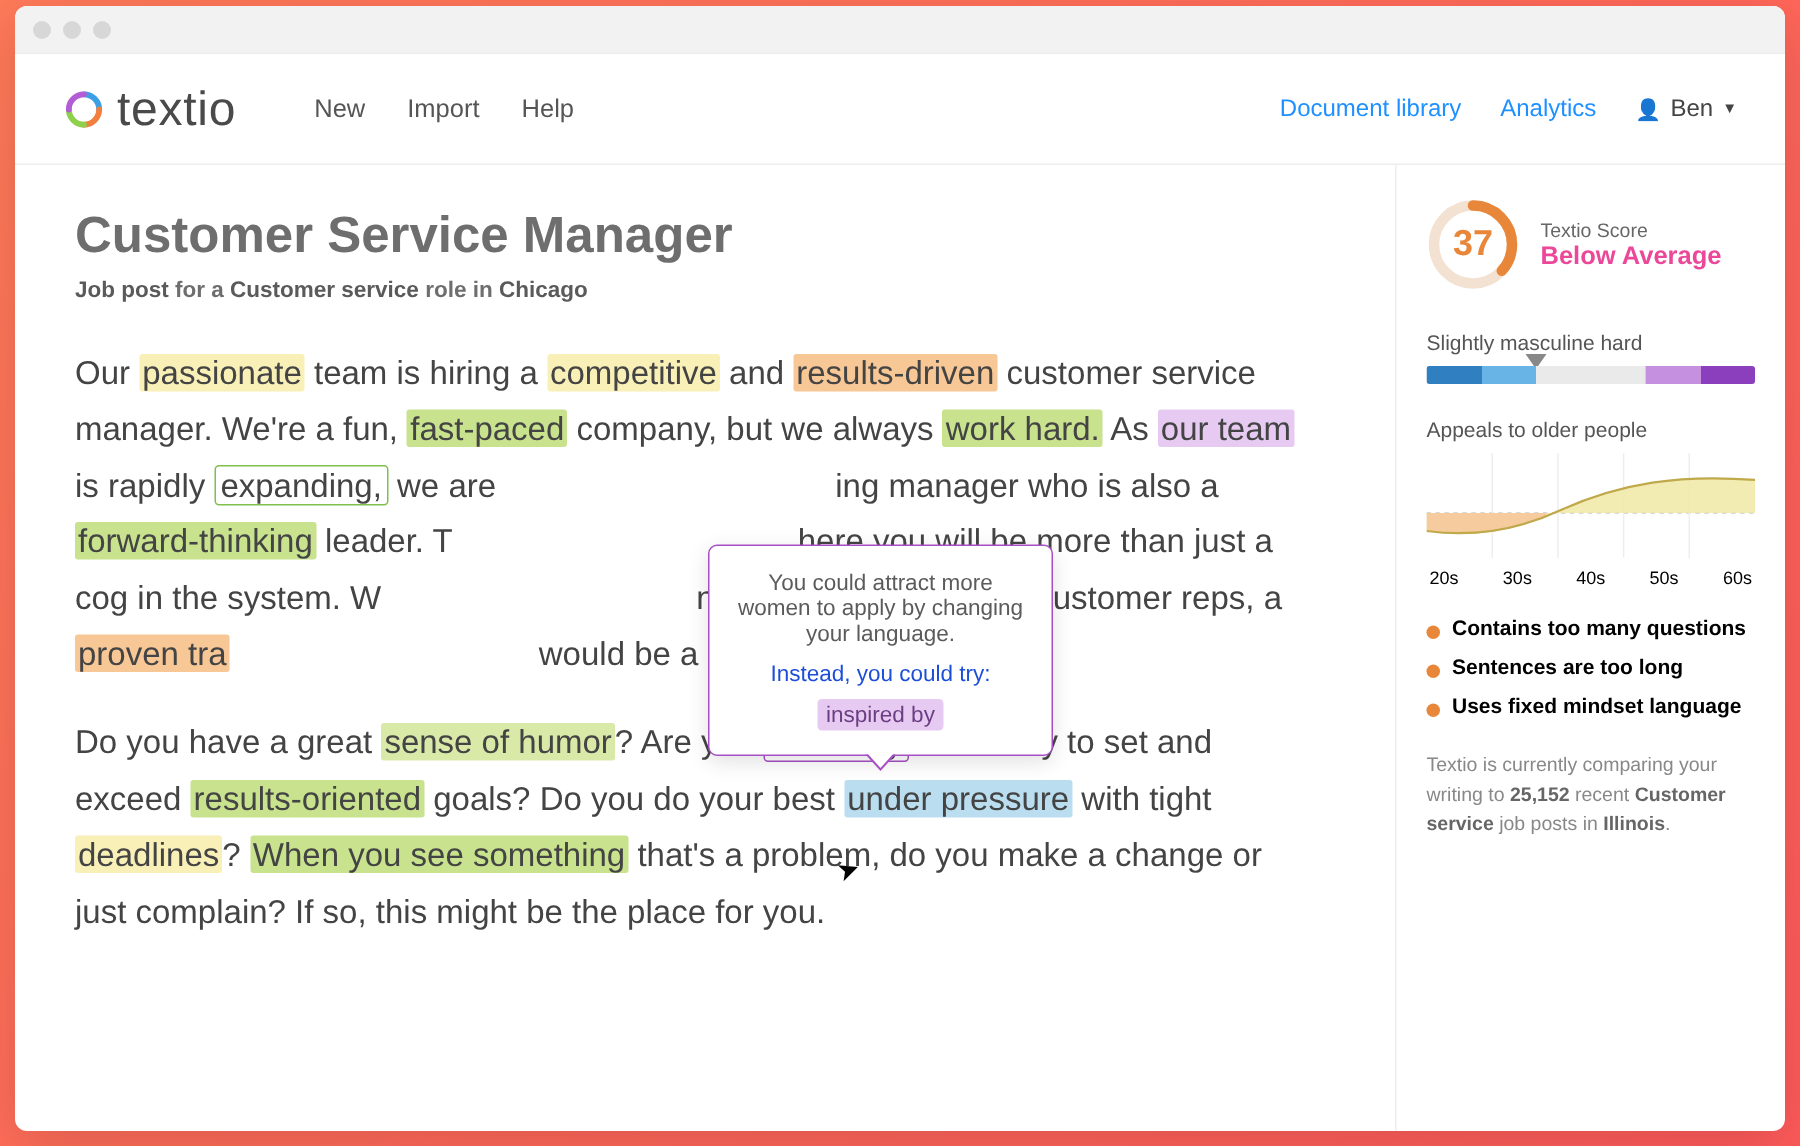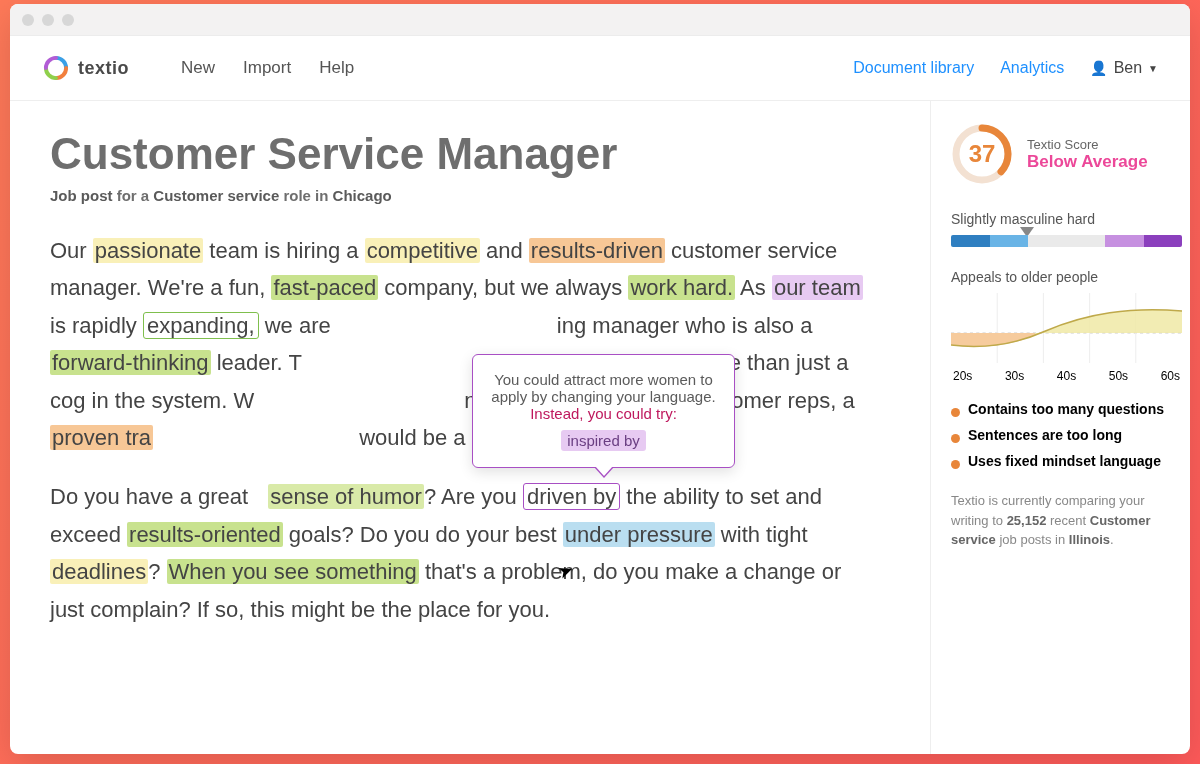--- a/index.html
+++ b/index.html
@@ -5,61 +5,61 @@
   * { box-sizing: border-box; margin: 0; padding: 0; }
   html, body { width: 1200px; height: 764px; font-family: -apple-system, BlinkMacSystemFont, "Segoe UI", Helvetica, Arial, sans-serif; background: linear-gradient(135deg, #ff7a59 0%, #ff5a5a 100%); overflow: hidden; }
   .window {
     position: absolute; top: 4px; left: 10px; right: 10px; bottom: 10px;
     background: #fff; border-radius: 8px; box-shadow: 0 10px 40px rgba(0,0,0,.15);
     display: flex; flex-direction: column; overflow: hidden;
   }
   .titlebar { height: 32px; display:flex; align-items:center; padding: 0 12px; gap:8px; background:#f3f2f2; border-bottom:1px solid #ececec;}
   .dot { width:12px; height:12px; border-radius:50%; background:#d7d7d7; }
   .toolbar { display:flex; align-items:center; padding: 18px 32px; gap: 28px; border-bottom:1px solid #eee; }
-  .logo { display:flex; align-items:center; gap:8px; font-weight:700; font-size:18px; color:#4a4a4a; letter-spacing:.5px;}
+  .logo { display:flex; align-items:center; gap:8px; font-weight:400; font-size:32px; color:#4a4a4a; letter-spacing:.5px;}
   .logo svg { width:28px; height:28px; }
   .navlinks { display:flex; gap:28px; margin-left: 24px; }
   .navlink { color:#555; font-size:17px; cursor:pointer; }
   .spacer { flex:1; }
   .rightlinks { display:flex; gap:26px; align-items:center; }
   .link-blue { color:#1e90ff; font-size:16px; cursor:pointer; }
   .user { color:#444; font-size:16px; display:flex; align-items:center; gap:6px; cursor:pointer;}
   .body { flex:1; display:flex; overflow:hidden; position:relative; }
   .editor { flex:1; padding: 28px 40px 40px 40px; overflow:auto; position:relative; }
-  h1.title { font-size:44px; font-weight:700; color:#6e6e6e; margin-bottom:8px; }
+  h1.title { font-size:34px; font-weight:700; color:#6e6e6e; margin-bottom:8px; }
   .subtitle { color:#6e6e6e; font-size:15px; margin-bottom:28px;font-weight:bold; }
   .subtitle b { color:#5a5a5a; }
   .doc { font-size:22px; line-height:1.7; color:#444; max-width: 820px; }
   .doc p { margin-bottom: 22px; }
   .hl { padding: 0 2px; border-radius:2px; }
   .hl-yellow-soft { background:#f9f0b8; }
   .hl-orange { background:#f7c796; }
   .hl-green { background:#c8e28e; }
-  .hl-green-soft { background:#d9eaa8;margin-left:14px; }
+  .hl-green-soft { background:#d9eaa8; }
   .hl-purple-soft { background:#e7caf2; }
   .hl-blue { background:#badef0; }
   .hl-outline-green { border:1px solid #7fbf4d; border-radius:3px; padding:0 3px; }
   .hl-outline-purple { border:1px solid #a84fc4; border-radius:3px; padding:0 3px; }
   .tooltip {
-    position:absolute; width: 263px; background:#fff; border:1.5px solid #a84fc4; border-radius:6px;
+    position:absolute; width: 230px; background:#fff; border:1.5px solid #a84fc4; border-radius:6px;
     padding: 16px 14px 16px; text-align:center; font-size:15px; color:#5b5b5b; box-shadow: 0 4px 14px rgba(0,0,0,.12);
     left: 462px; top: 253px;
   }
   .tooltip::after {
     content:""; position:absolute; bottom:-11px; left:50%; transform:translateX(-50%);
     width:0; height:0; border-left:10px solid transparent; border-right:10px solid transparent; border-top:11px solid #a84fc4;
   }
   .tooltip::before {
     content:""; position:absolute; bottom:-9px; left:50%; transform:translateX(-50%);
     width:0; height:0; border-left:9px solid transparent; border-right:9px solid transparent; border-top:10px solid #fff; z-index:1;
   }
-  .tooltip .try { color:#be185d; margin-top:0; margin-bottom:8px; display:block;}
+  .tooltip .try { color:#1d4ed8; margin-top:10px; margin-bottom:8px; display:block;}
   .tooltip .sugg { background:#e7caf2; padding:2px 6px; border-radius:3px; color:#6a3e82; cursor:pointer; display:inline-block;}
   .cursor { position:absolute; left:548px; top:459px; font-size:18px; color:#000; transform: rotate(-20deg); pointer-events:none;}
-  .sidebar { width: 260px; border-left:1px solid #eee; padding: 22px 8px 20px 20px; overflow:auto; font-size:14px; color:#555; }
+  .sidebar { width: 260px; border-left:1px solid #eee; padding: 22px 20px 20px 20px; overflow:auto; font-size:14px; color:#555; }
   .scorebox { display:flex; align-items:center; gap:14px; margin-bottom:26px;}
   .ring { position:relative; width:62px; height:62px; }
   .ring svg { width:62px; height:62px; transform: rotate(-90deg); }
   .ring .num { position:absolute; top:0; left:0; right:0; bottom:0; display:flex; align-items:center; justify-content:center; font-size:24px; font-weight:600; color:#e8863a; }
   .scoretext .lbl { font-size:13px; color:#666; }
   .scoretext .val { font-size:17px; font-weight:600; color:#ec4899; }
   .section-label { font-size:14px; color:#555; margin: 22px 0 8px; }
   .tonebar { height:12px; display:flex; border-radius:2px; overflow:hidden; position:relative; margin-bottom:4px;}
   .tonebar .seg { height:100%; }
   .tone-ind { position:absolute; top:-8px; left:30%; width:0; height:0; border-left:7px solid transparent; border-right:7px solid transparent; border-top:10px solid #888;}

